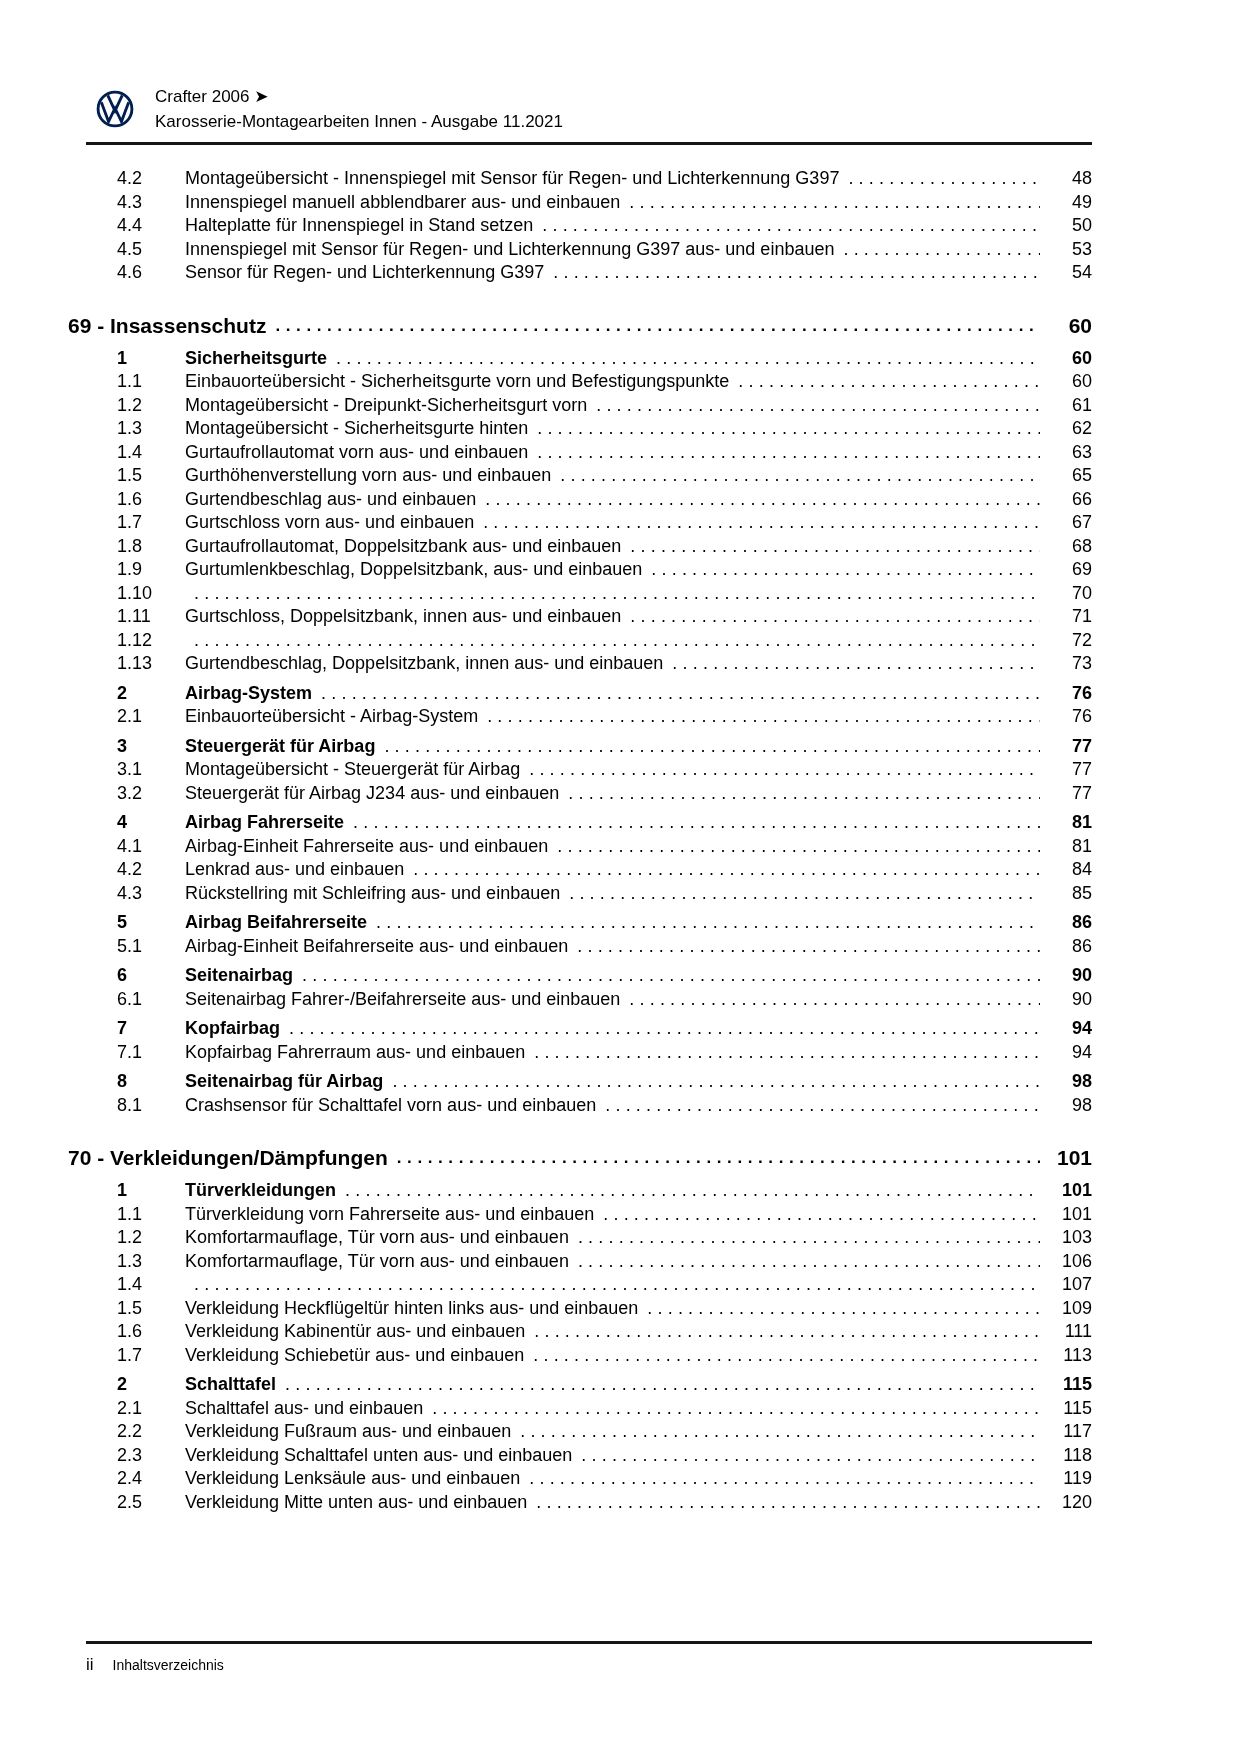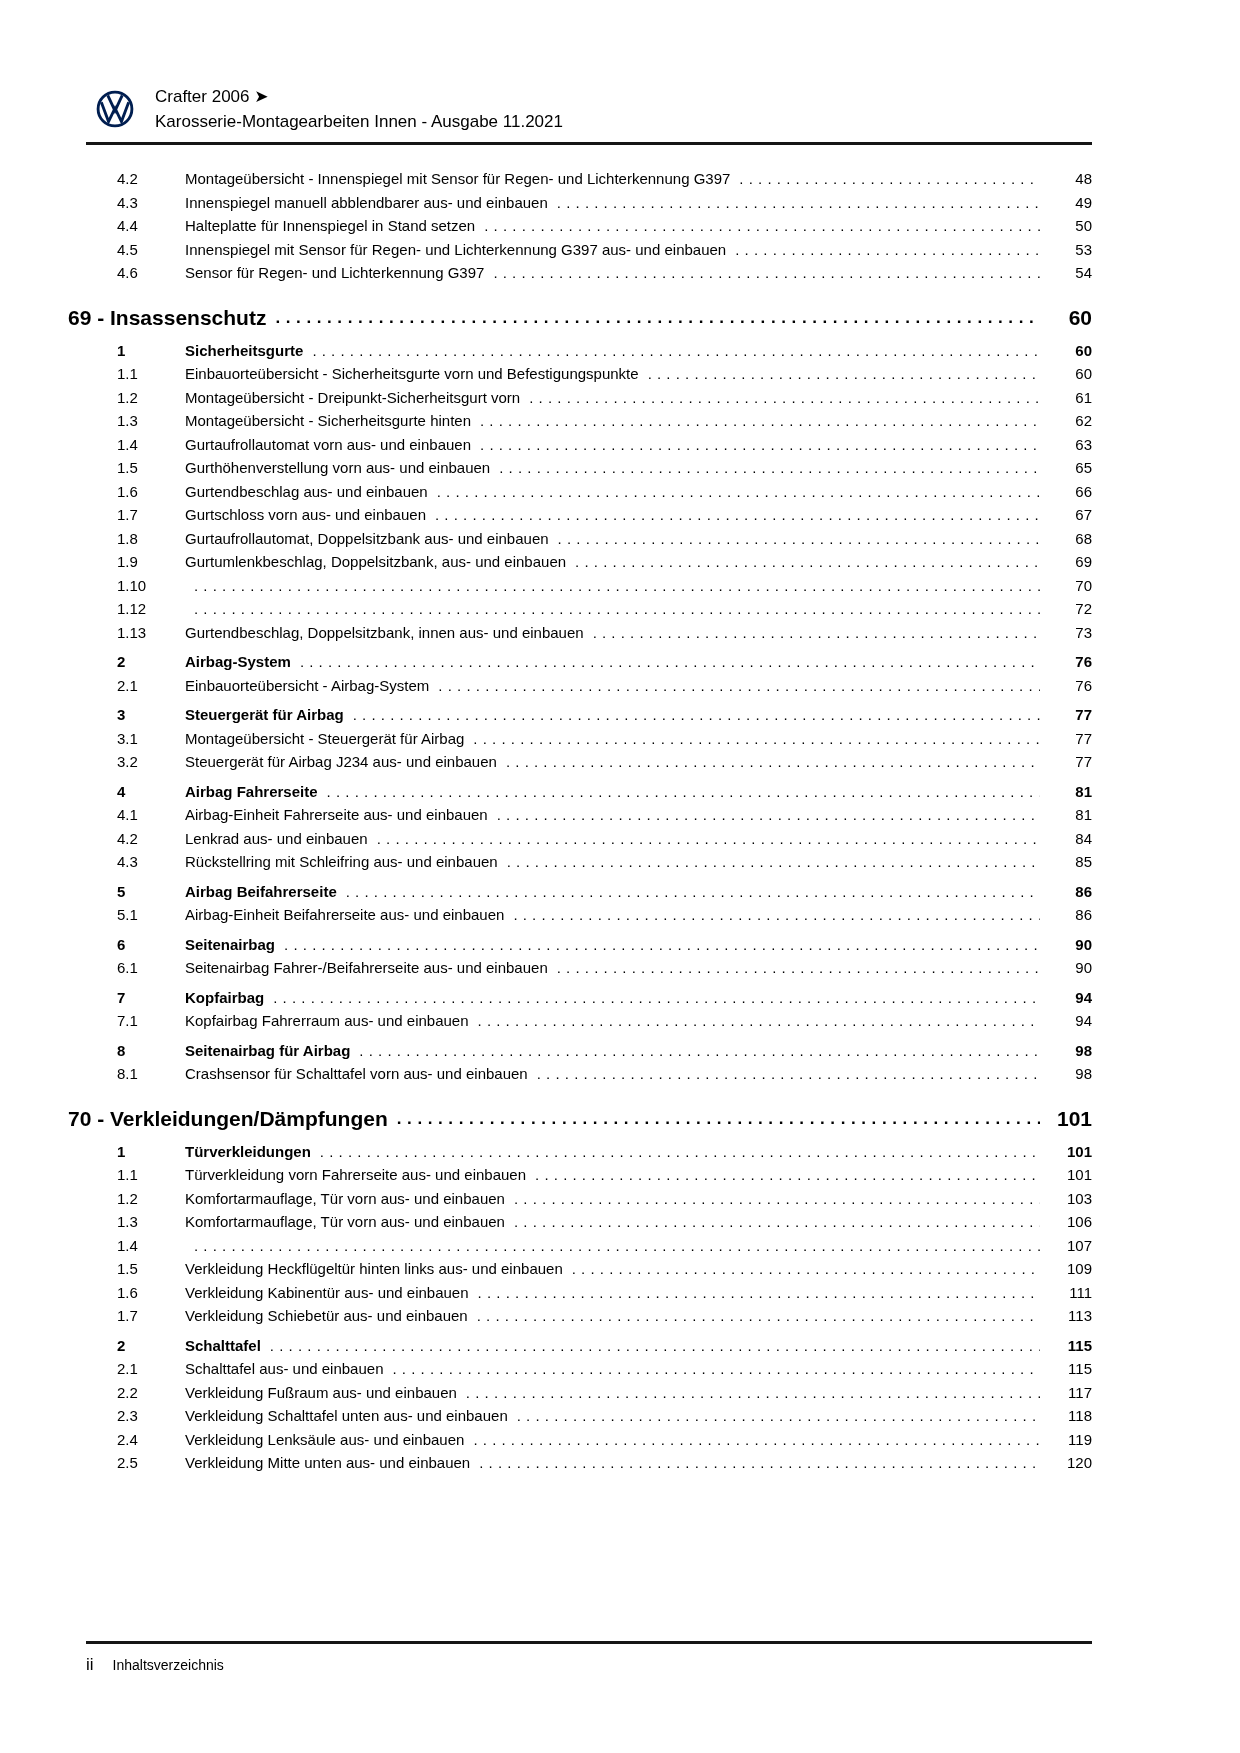--- a/index.html
+++ b/index.html
@@ -21,37 +21,37 @@
   
   .header { display:flex; align-items:center; margin-left:28px; }
   .logo { width:38px; height:38px; margin-right:21px; flex:none; }
   .header-titles { font-size:17px; line-height:25px; }
   .header-rule { height:3px; background:#161616; margin-left:18px; margin-top:8px; }
   
   .toc { margin-top:22px; }
   .row {
     display:flex; align-items:flex-end;
     padding-left:49px;
-    font-size:15px; line-height:23.5px; height:23.5px;
+    font-size:18px; line-height:23.5px; height:23.5px;
     white-space:nowrap;
   }
   .row.group { font-weight:700; margin-top:6px; }
   .row .num { width:68px; flex:none; }
   .row .title { flex:none; }
   .leader { flex:1 1 0; min-width:0; overflow:hidden; white-space:nowrap; margin-left:9px; }
   .leader::after {
     content:"................................................................................................................................................................";
     letter-spacing:5.2px;
   }
   .row.group .leader { font-weight:400; }
   .page-num { flex:none; min-width:46px; text-align:right; padding-left:6px; }
   .chapter {
     display:flex; align-items:center;
     font-weight:700; font-size:21px; line-height:30px; height:30px;
-    margin-top:18px; margin-bottom:6px;
+    margin-top:26px; margin-bottom:6px;
     white-space:nowrap;
   }
   .chapter .chapter-title { flex:none; }
   .chapter .leader { font-size:17px; }
   .chapter .leader::after { letter-spacing:5.6px; }
   .chapter .page-num { font-size:21px; }
   
   .footer { position:absolute; left:68px; right:148px; top:1641px; }
   .footer-rule { height:3px; background:#161616; margin-left:18px; }
   .footer-line { margin-left:18px; margin-top:8px; display:flex; align-items:baseline; }
@@ -171,20 +171,26 @@
         <span class="title">Gurtumlenkbeschlag, Doppelsitzbank, aus- und einbauen</span>
         <span class="leader"></span>
         <span class="page-num">69</span>
       </div>
       <div class="row">
         <span class="num">1.10</span>
         <span class="leader"></span>
         <span class="page-num">70</span>
       </div>
       <div class="row">
+        <span class="num">1.11</span>
+        <span class="title">Gurtschloss, Doppelsitzbank, innen aus- und einbauen</span>
+        <span class="leader"></span>
+        <span class="page-num">71</span>
+      </div>
+      <div class="row">
         <span class="num">1.12</span>
         <span class="leader"></span>
         <span class="page-num">72</span>
       </div>
       <div class="row">
         <span class="num">1.13</span>
         <span class="title">Gurtendbeschlag, Doppelsitzbank, innen aus- und einbauen</span>
         <span class="leader"></span>
         <span class="page-num">73</span>
       </div>

